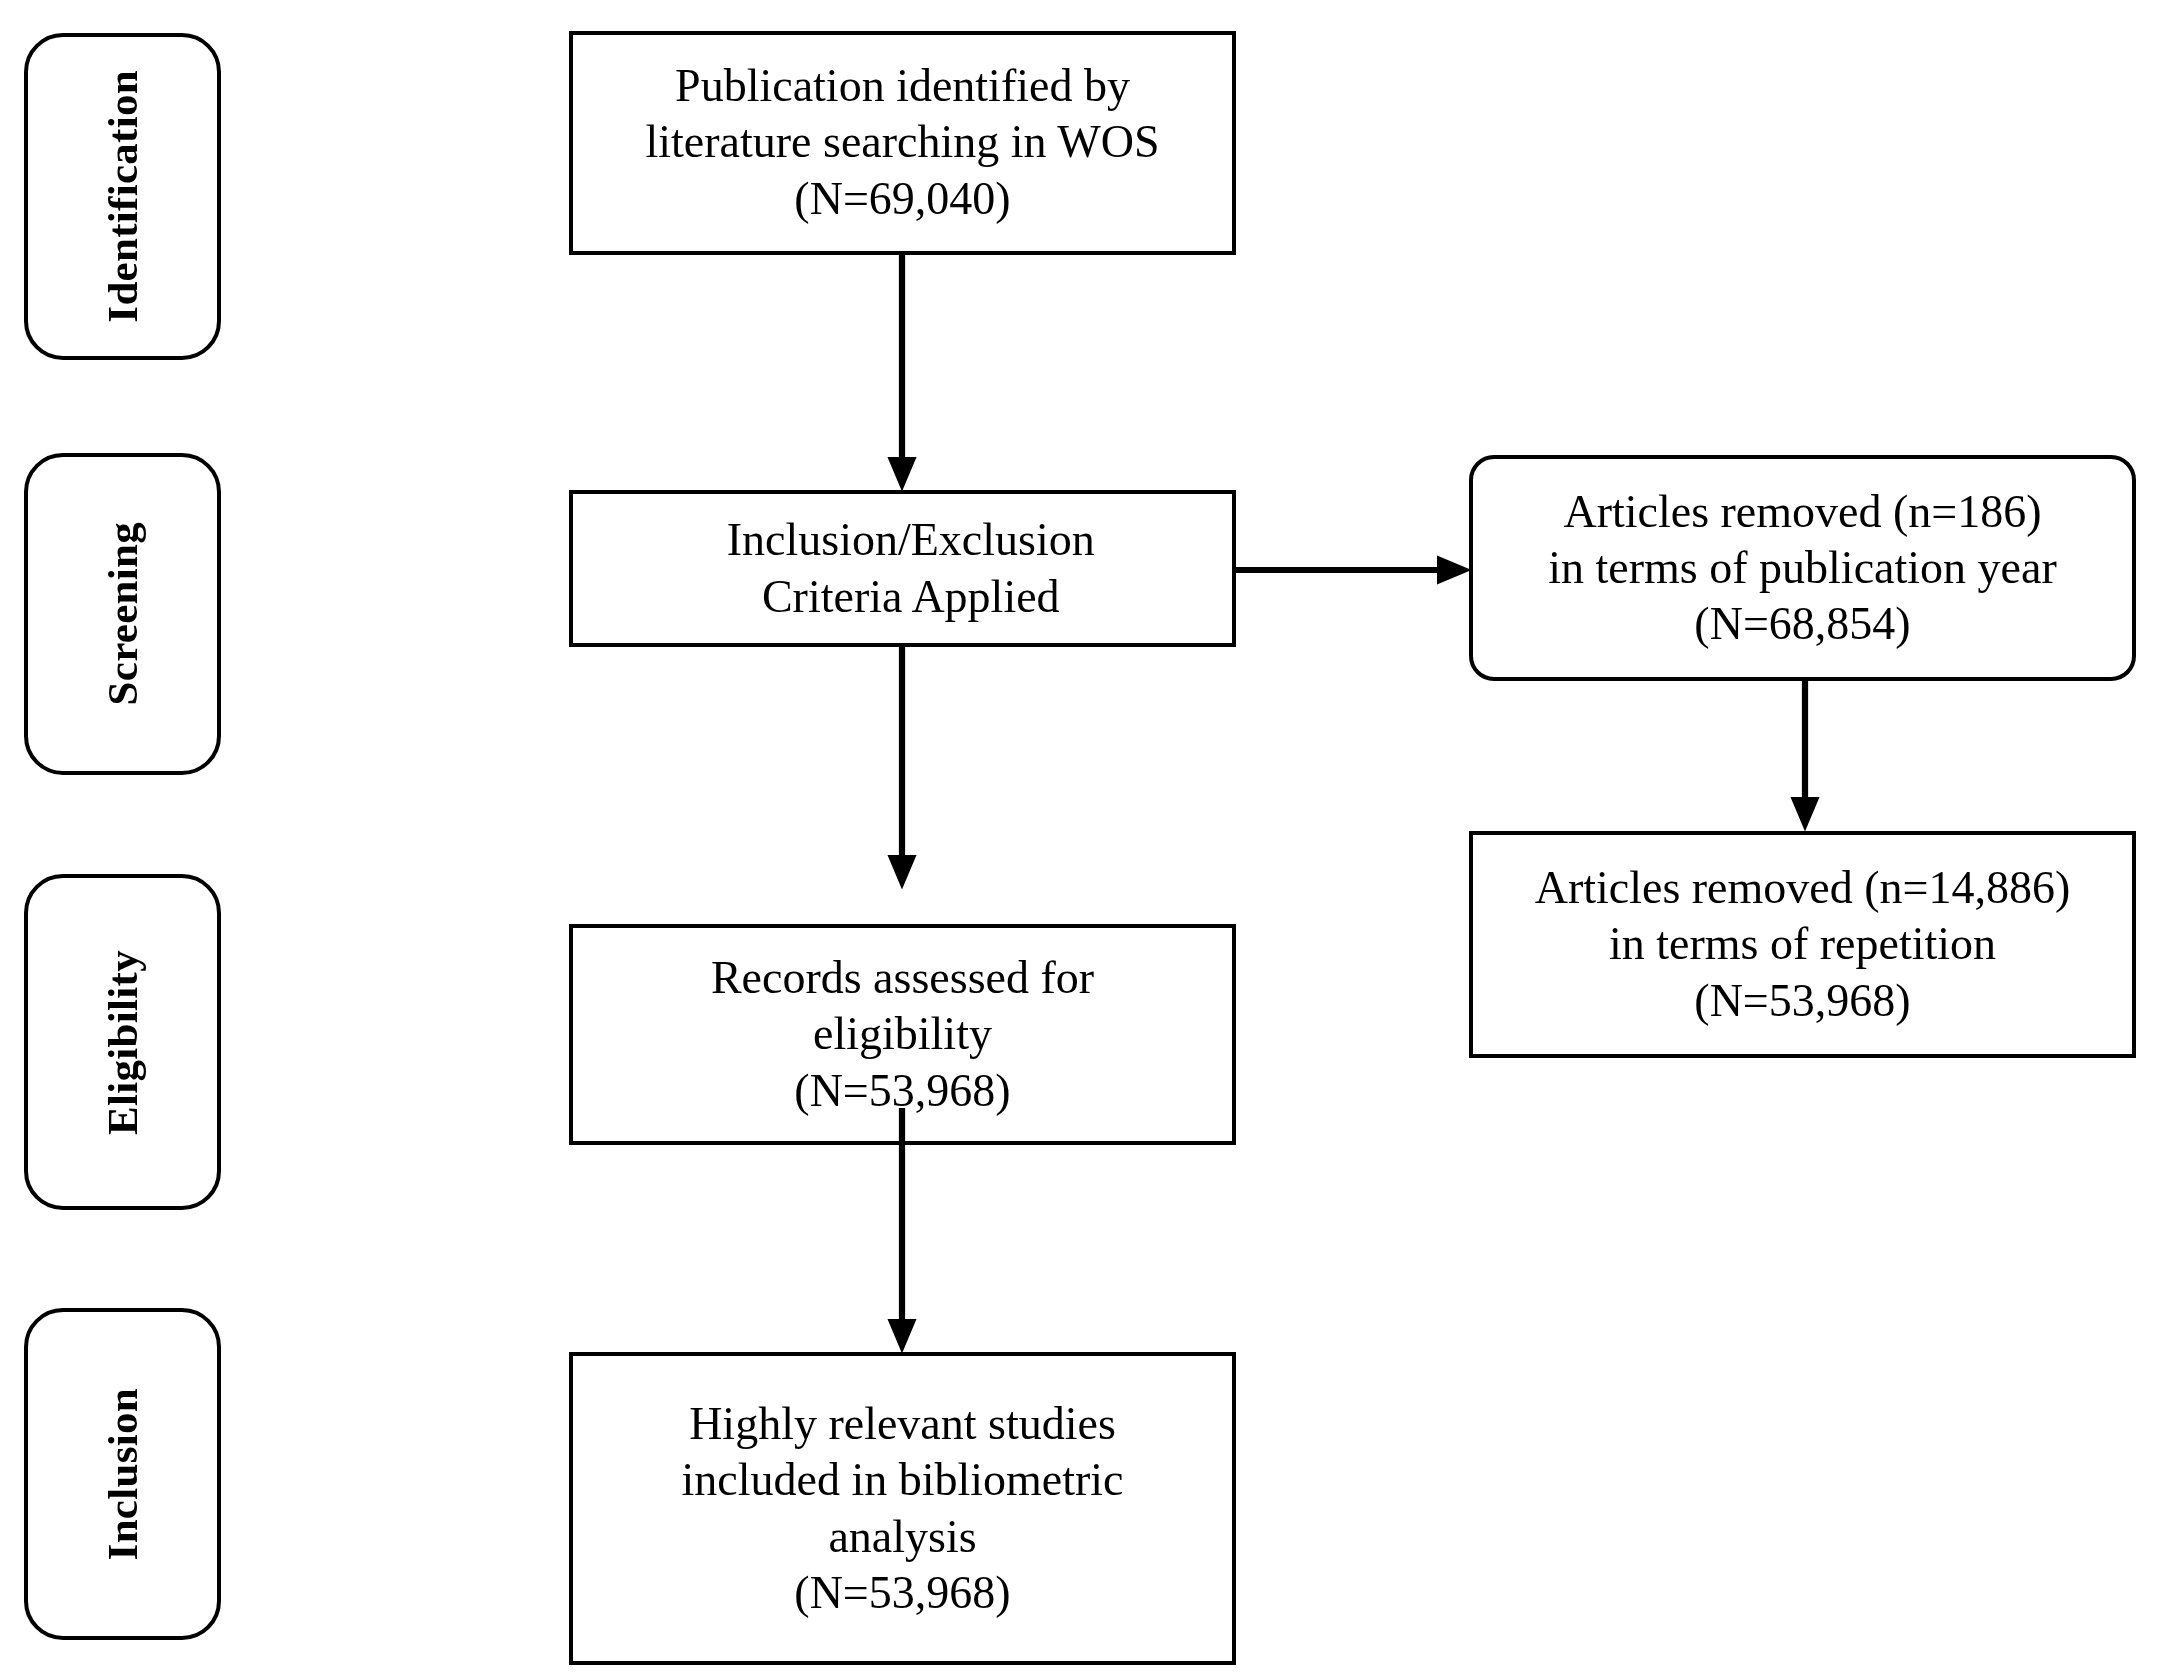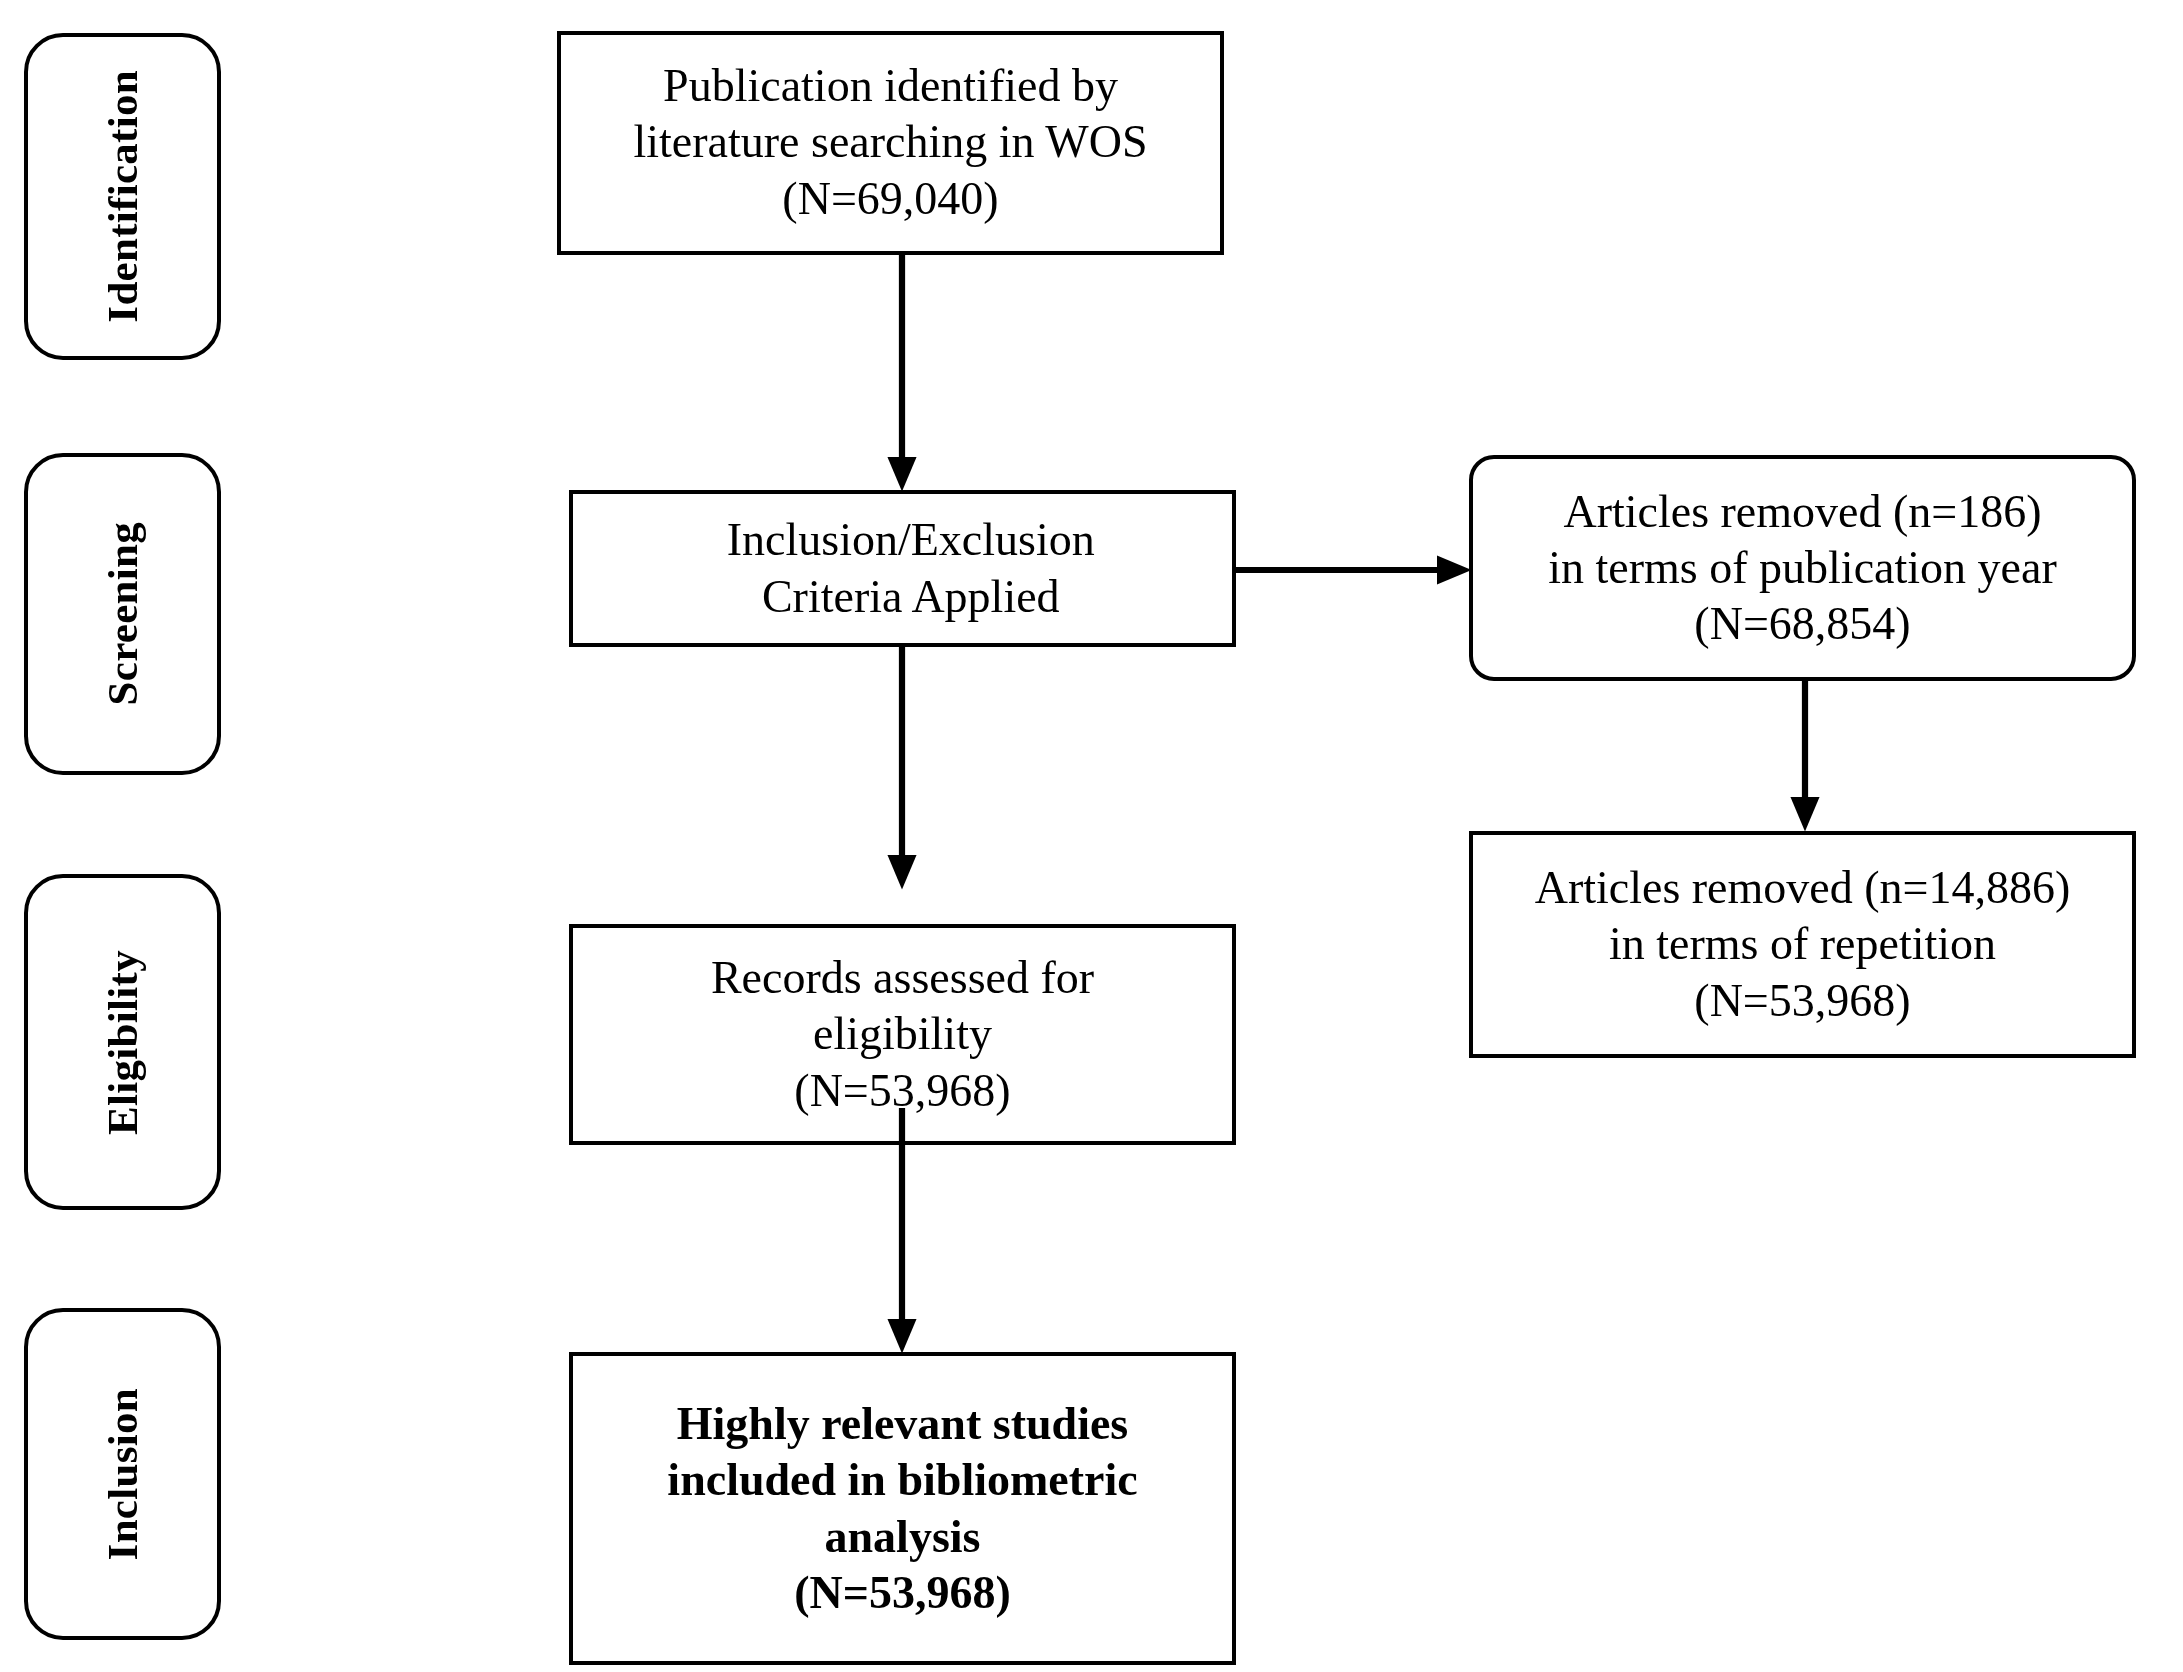--- a/index.html
+++ b/index.html
@@ -81,38 +81,38 @@
   </div>
 
   <div class="stage-pill" style="left:24px; top:874px; width:197px; height:336px;">
     <span class="stage-pill-label">Eligibility</span>
   </div>
 
   <div class="stage-pill" style="left:24px; top:1308px; width:197px; height:332px;">
     <span class="stage-pill-label">Inclusion</span>
   </div>
 
-  <div class="flow-box" style="left:557px; top:30.5px; width:667px; height:224px;">
+  <div class="flow-box" style="left:569px; top:30.5px; width:667px; height:224px;">
     <span class="flow-box-text">Publication identified by
 literature searching in WOS
 (N=69,040)</span>
   </div>
 
   <div class="flow-box" style="left:569px; top:490px; width:667px; height:157px;padding-left:29px;">
     <span class="flow-box-text">Inclusion/Exclusion
 Criteria Applied</span>
   </div>
 
   <div class="flow-box" style="left:569px; top:924px; width:667px; height:221px;">
     <span class="flow-box-text">Records assessed for
 eligibility
 (N=53,968)</span>
   </div>
 
-  <div class="flow-box" style="left:569px; top:1352px; width:667px; height:313px;font-weight:bold;">
+  <div class="flow-box" style="left:569px; top:1352px; width:667px; height:313px;">
     <span class="flow-box-text">Highly relevant studies
 included in bibliometric
 analysis
 (N=53,968)</span>
   </div>
 
   <div class="flow-box" style="left:1469px; top:455px; width:667px; height:226px;border-radius:25px;">
     <span class="flow-box-text">Articles removed (n=186)
 in terms of publication year
 (N=68,854)</span>

